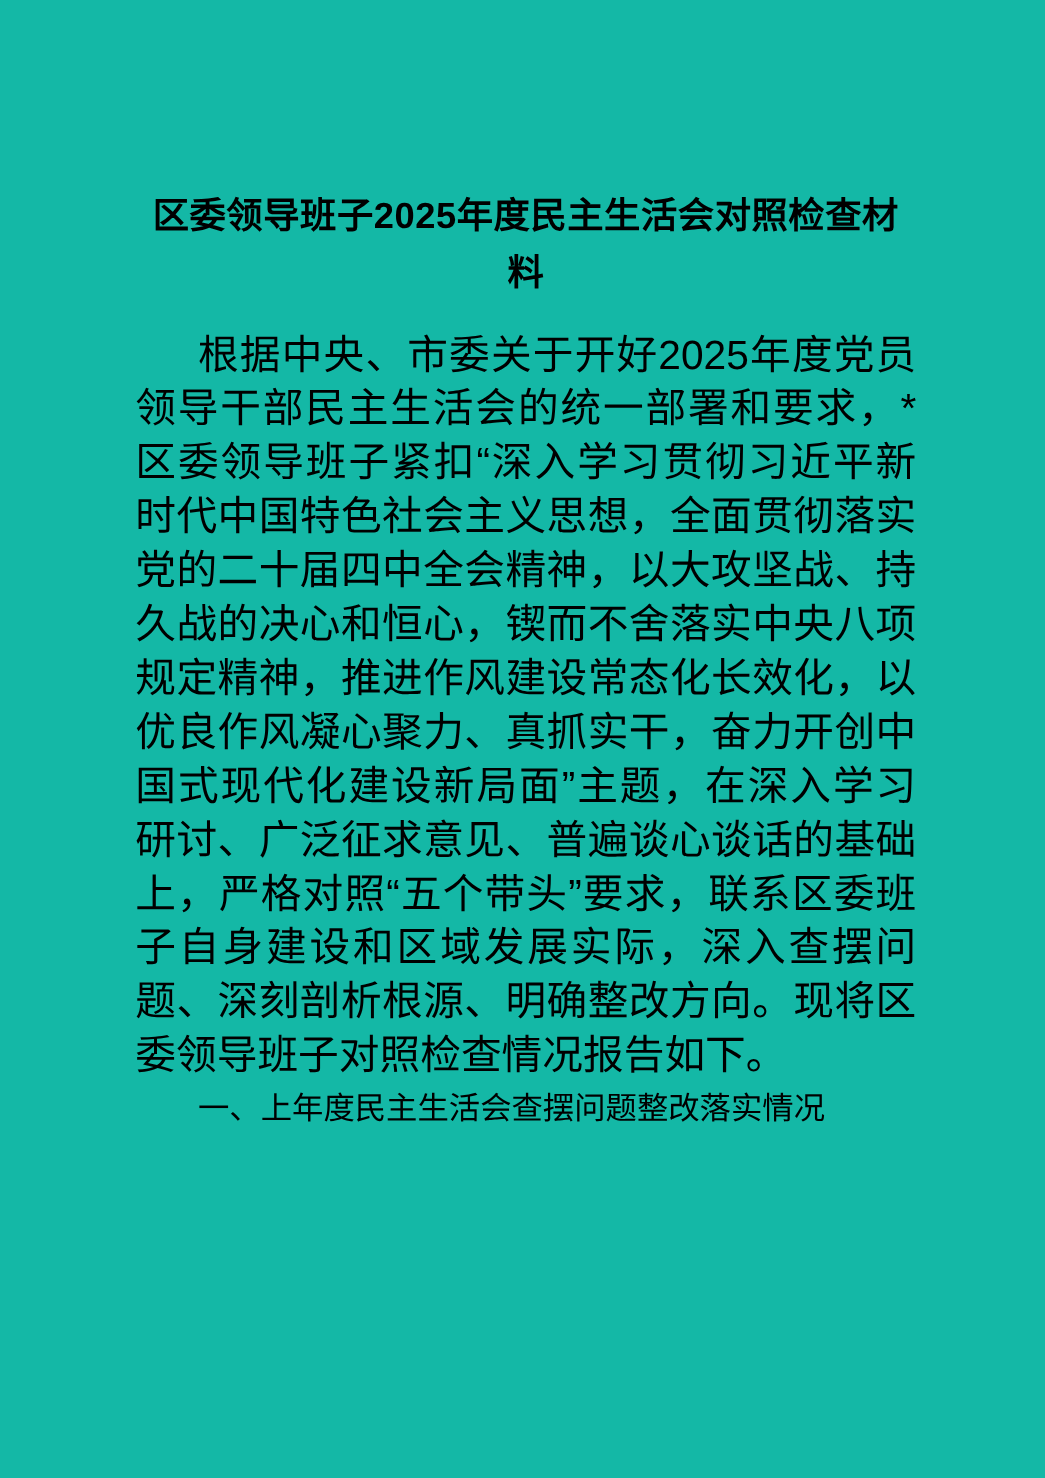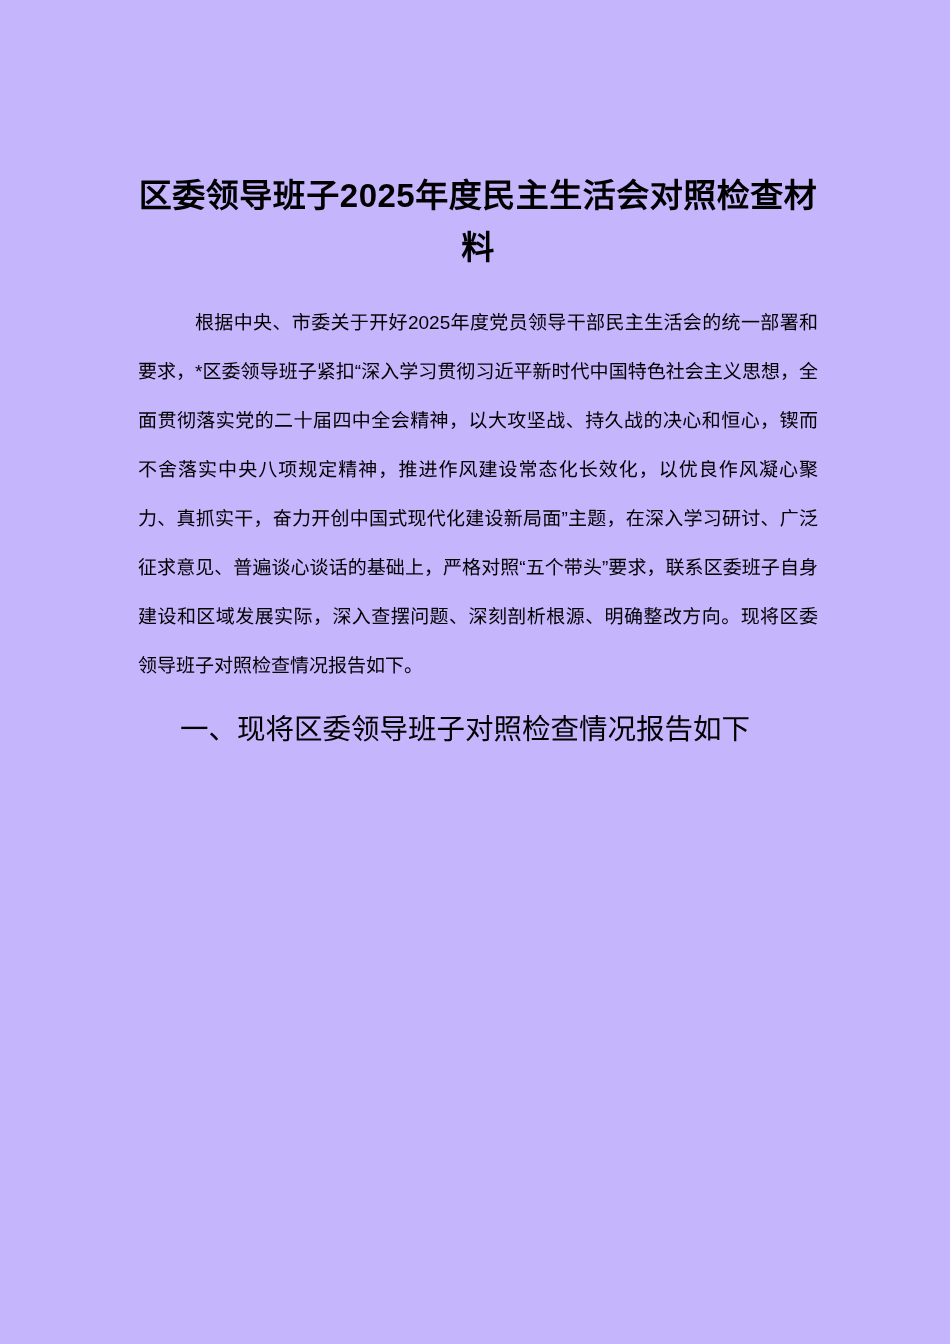--- a/index.html
+++ b/index.html
@@ -13,21 +13,21 @@
     font-family: "Liberation Sans", "DejaVu Sans", sans-serif;
     color: #000000;
     -webkit-font-smoothing: antialiased;
   }
 
   .page {
     position: relative;
     width: 950px;
     height: 1344px;
     margin: 0 auto;
-    background: #c4b5fd;
+    background: #14b8a6;
     box-sizing: border-box;
     overflow: hidden;
   }
 
   .page-body {
     position: absolute;
     left: 123px;
     top: 170px;
     width: 710px;
   }
@@ -36,27 +36,27 @@
     font-size: 33px;
     font-weight: 700;
     line-height: 52px;
     text-align: center;
     letter-spacing: 0.5px;
     margin: 0 0 24px 0;
     word-break: break-all;
   }
 
   .doc-paragraph {
-    font-size: 19px;
+    font-size: 37px;
     font-weight: 400;
     line-height: 49px;
     text-align: justify;
     text-align-last: left;
     text-indent: 57px;
-    margin: 15px;
+    margin: 0;
     word-break: break-all;
     letter-spacing: 0px;
   }
 
   .doc-heading {
     font-size: 28.5px;
     font-weight: 400;
     line-height: 49px;
     text-align: left;
     text-indent: 57px;
@@ -70,18 +70,18 @@
 <div class="page">
 
   <div class="page-body">
 
     <h1 class="doc-title">
       <span>区委领导班子2025年度民主生活会对照检查材料</span>
     </h1>
 
     <p class="doc-paragraph">根据中央、市委关于开好2025年度党员领导干部民主生活会的统一部署和要求，*区委领导班子紧扣“深入学习贯彻习近平新时代中国特色社会主义思想，全面贯彻落实党的二十届四中全会精神，以大攻坚战、持久战的决心和恒心，锲而不舍落实中央八项规定精神，推进作风建设常态化长效化，以优良作风凝心聚力、真抓实干，奋力开创中国式现代化建设新局面”主题，在深入学习研讨、广泛征求意见、普遍谈心谈话的基础上，严格对照“五个带头”要求，联系区委班子自身建设和区域发展实际，深入查摆问题、深刻剖析根源、明确整改方向。现将区委领导班子对照检查情况报告如下。</p>
 
-    <p class="doc-heading">一、现将区委领导班子对照检查情况报告如下</p>
+    <p class="doc-heading">一、上年度民主生活会查摆问题整改落实情况</p>
 
 
   </div>
 
 </div>
 
 </body></html>

